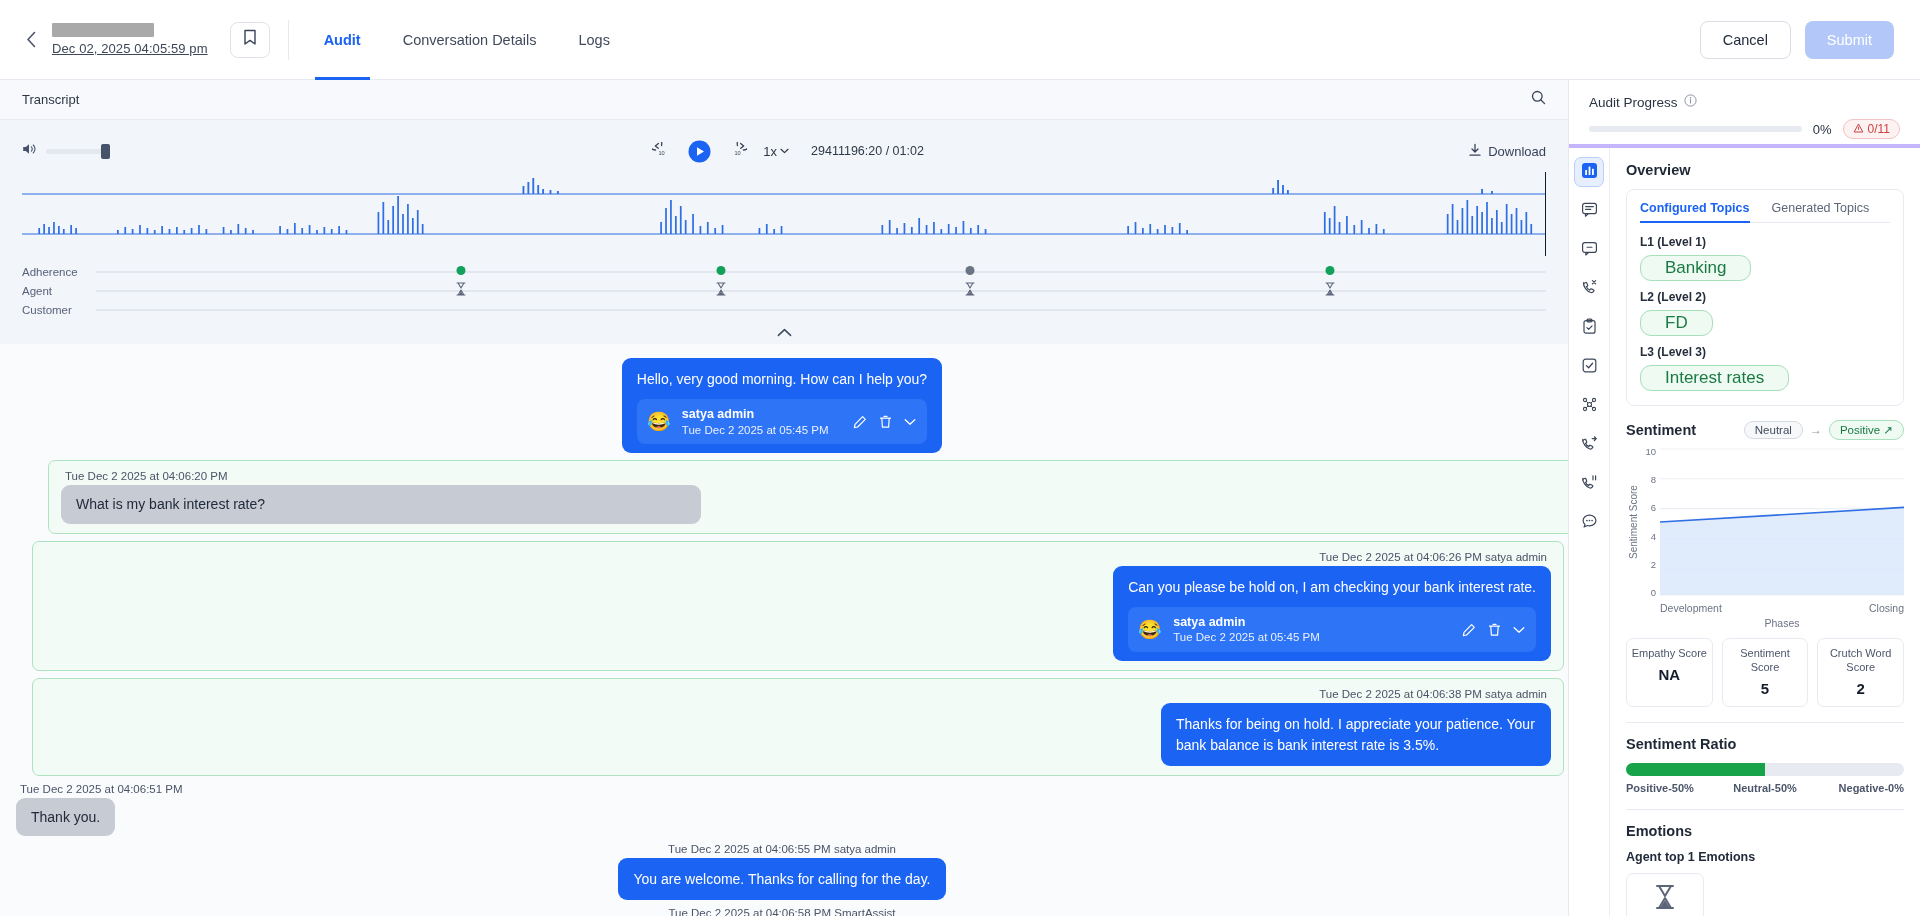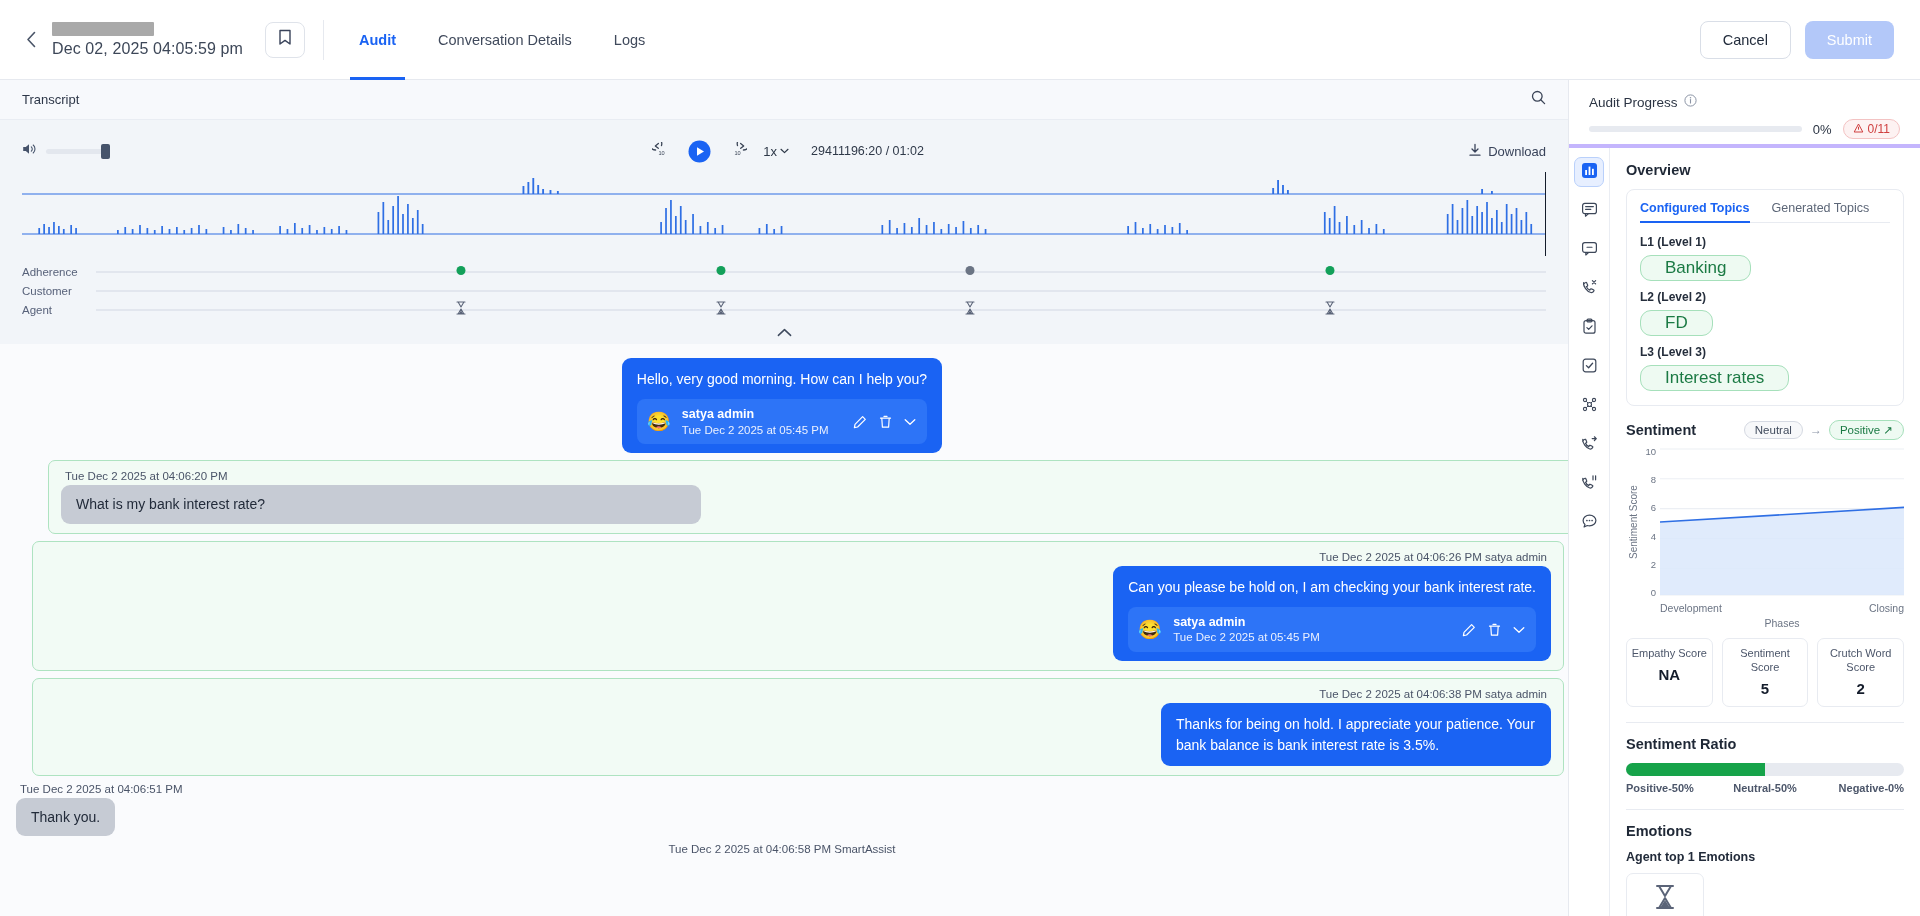--- a/index.html
+++ b/index.html
@@ -17,21 +17,21 @@
     display: flex; align-items: center;
     border-bottom: 1px solid #e6e9ef;
     background: #fff; padding: 0 26px 0 18px;
   }
   .back-chevron {
     width: 26px; height: 26px; display: flex; align-items: center; justify-content: center;
     color: #4a5568; cursor: pointer; flex: 0 0 auto;
   }
   .title-block { margin-left: 8px; display: flex; flex-direction: column; gap: 4px; }
   .redacted-title { width: 102px; height: 14px; background: #a9a9a9; border-radius: 1px; }
-  .title-sub { font-size: 16px; color: #3d4758; letter-spacing: .1px; white-space: nowrap; }
+  .title-sub { font-size: 13px; color: #3d4758; letter-spacing: .1px; white-space: nowrap; text-decoration: underline; }
   .bookmark-btn {
     margin-left: 22px; width: 40px; height: 36px; border: 1px solid #dfe3ea; border-radius: 8px;
     background: #fff; display: flex; align-items: center; justify-content: center; cursor: pointer;
     flex: 0 0 auto;
   }
   .vsep { width: 1px; height: 40px; background: #e6e9ef; margin: 0 18px; flex: 0 0 auto; }
   .tabs { display: flex; align-items: center; height: 80px; gap: 8px; }
   .tab {
     height: 80px; display: flex; align-items: center; padding: 0 17px;
     font-size: 14.5px; color: #404a5c; cursor: pointer; position: relative; white-space: nowrap;
@@ -350,24 +350,20 @@
                 </div>
               <div class="marker" style="left:60.3%">
                   <div class="dot-gray"></div>
                 </div>
               <div class="marker" style="left:85.1%">
                   <div class="dot-green"></div>
                 </div>
             </div>
           </div>
           <div class="track-row">
-            <div class="track-label">Customer</div>
-            <div class="track-line"></div>
-          </div>
-          <div class="track-row">
             <div class="track-label">Agent</div>
             <div class="track-line">
               <div class="marker" style="left:25.2%;top:1px">
                   <span class="hourglass">
                     <svg width="11" height="14" viewBox="0 0 11 14" fill="none">
                       <path d="M1.5 1h8M1.5 13h8M2.6 1l2.9 5 2.9-5M2.6 13l2.9-5 2.9 5" stroke="#5b6478" stroke-width="1.1" stroke-linecap="round" stroke-linejoin="round"></path>
                       <path d="M3.1 13l2.4-3.6L7.9 13z" fill="#5b6478"></path>
                     </svg>
                   </span>
                 </div>
@@ -389,20 +385,24 @@
                 </div>
               <div class="marker" style="left:85.1%;top:1px">
                   <span class="hourglass">
                     <svg width="11" height="14" viewBox="0 0 11 14" fill="none">
                       <path d="M1.5 1h8M1.5 13h8M2.6 1l2.9 5 2.9-5M2.6 13l2.9-5 2.9 5" stroke="#5b6478" stroke-width="1.1" stroke-linecap="round" stroke-linejoin="round"></path>
                       <path d="M3.1 13l2.4-3.6L7.9 13z" fill="#5b6478"></path>
                     </svg>
                   </span>
                 </div>
             </div>
+          </div>
+          <div class="track-row">
+            <div class="track-label">Customer</div>
+            <div class="track-line"></div>
           </div>
         </div>
 
         <div class="collapse-row">
           <span class="collapse-btn">
             <svg width="15" height="9" viewBox="0 0 15 9" fill="none">
                 <path d="M1.4 7.4L7.5 1.6l6.1 5.8" stroke="#3f4a5e" stroke-width="1.5" stroke-linecap="round" stroke-linejoin="round"></path>
               </svg>
           </span>
         </div>
@@ -487,20 +487,24 @@
             <div class="meta">Tue Dec 2 2025 at 04:06:38 PM satya admin</div>
             <div class="bubble agent" style="max-width:390px">Thanks for being on hold. I appreciate your patience. Your bank balance is bank interest rate is 3.5%.</div>
           </div>
         </div>
 
         <div class="msg-row left">
           <div class="meta">Tue Dec 2 2025 at 04:06:51 PM</div>
           <div class="bubble customer">Thank you.</div>
         </div>
 
+        <div class="msg-row right">
+          <div class="meta">Tue Dec 2 2025 at 04:06:55 PM satya admin</div>
+          <div class="bubble agent">You are welcome. Thanks for calling for the day.</div>
+        </div>
 
         <div class="msg-row right">
           <div class="meta">Tue Dec 2 2025 at 04:06:58 PM SmartAssist</div>
 
         </div>
 
       </div>
     </div>
 
     <div class="right-pane">

